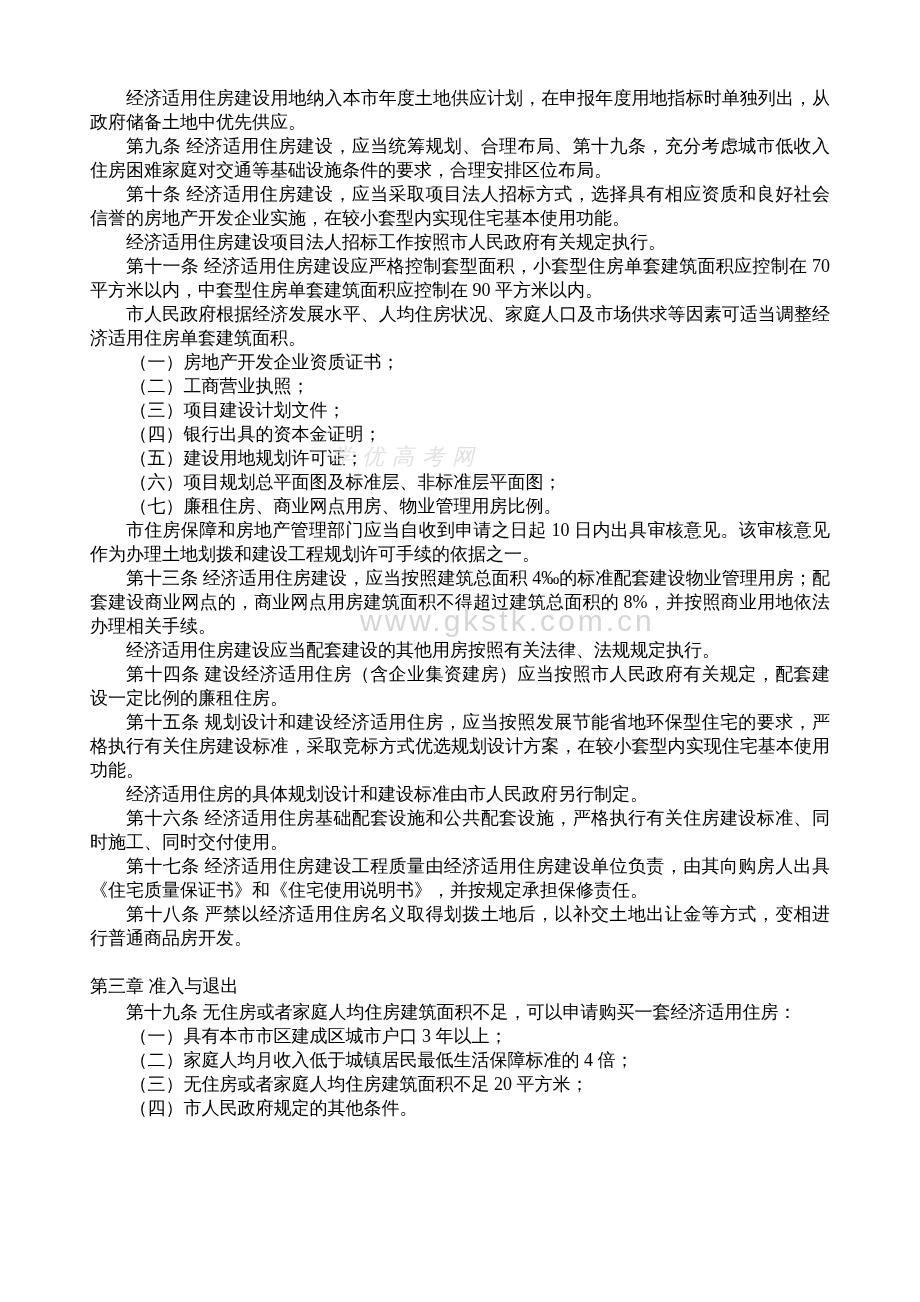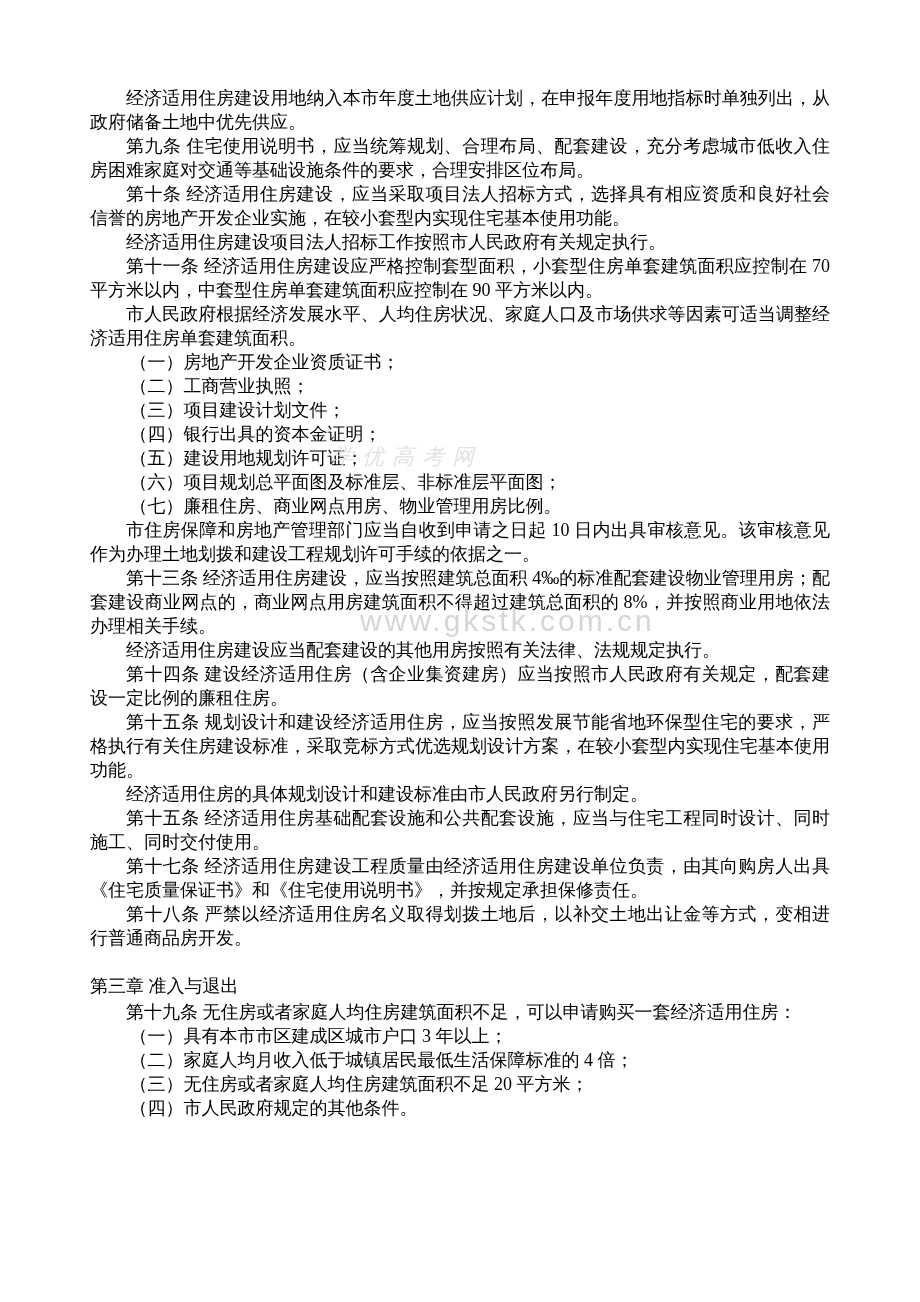--- a/index.html
+++ b/index.html
@@ -55,39 +55,39 @@
     letter-spacing: 3px;
     color: #d6d6d6;
   }
 </style>
 </head>
 <body>
 
 <main class="page">
   <div class="doc-body" id="paragraphs">
       <p class="body">经济适用住房建设用地纳入本市年度土地供应计划，在申报年度用地指标时单独列出，从政府储备土地中优先供应。</p>
-      <p class="body">第九条 住宅使用说明书，应当统筹规划、合理布局、配套建设，充分考虑城市低收入住房困难家庭对交通等基础设施条件的要求，合理安排区位布局。</p>
+      <p class="body">第九条 经济适用住房建设，应当统筹规划、合理布局、第十九条，充分考虑城市低收入住房困难家庭对交通等基础设施条件的要求，合理安排区位布局。</p>
       <p class="body">第十条 经济适用住房建设，应当采取项目法人招标方式，选择具有相应资质和良好社会信誉的房地产开发企业实施，在较小套型内实现住宅基本使用功能。</p>
       <p class="body">经济适用住房建设项目法人招标工作按照市人民政府有关规定执行。</p>
       <p class="body">第十一条 经济适用住房建设应严格控制套型面积，小套型住房单套建筑面积应控制在 70 平方米以内，中套型住房单套建筑面积应控制在 90 平方米以内。</p>
       <p class="body">市人民政府根据经济发展水平、人均住房状况、家庭人口及市场供求等因素可适当调整经济适用住房单套建筑面积。</p>
       <p class="list">（一）房地产开发企业资质证书；</p>
       <p class="list">（二）工商营业执照；</p>
       <p class="list">（三）项目建设计划文件；</p>
       <p class="list">（四）银行出具的资本金证明；</p>
       <p class="list">（五）建设用地规划许可证；</p>
       <p class="list">（六）项目规划总平面图及标准层、非标准层平面图；</p>
       <p class="list">（七）廉租住房、商业网点用房、物业管理用房比例。</p>
       <p class="body">市住房保障和房地产管理部门应当自收到申请之日起 10 日内出具审核意见。该审核意见作为办理土地划拨和建设工程规划许可手续的依据之一。</p>
       <p class="body">第十三条 经济适用住房建设，应当按照建筑总面积 4‰的标准配套建设物业管理用房；配套建设商业网点的，商业网点用房建筑面积不得超过建筑总面积的 8%，并按照商业用地依法办理相关手续。</p>
       <p class="body">经济适用住房建设应当配套建设的其他用房按照有关法律、法规规定执行。</p>
       <p class="body">第十四条 建设经济适用住房（含企业集资建房）应当按照市人民政府有关规定，配套建设一定比例的廉租住房。</p>
       <p class="body">第十五条 规划设计和建设经济适用住房，应当按照发展节能省地环保型住宅的要求，严格执行有关住房建设标准，采取竞标方式优选规划设计方案，在较小套型内实现住宅基本使用功能。</p>
       <p class="body">经济适用住房的具体规划设计和建设标准由市人民政府另行制定。</p>
-      <p class="body">第十五条 经济适用住房基础配套设施和公共配套设施，应当与住宅工程同时设计、同时施工、同时交付使用。</p>
+      <p class="body">第十六条 经济适用住房基础配套设施和公共配套设施，严格执行有关住房建设标准、同时施工、同时交付使用。</p>
       <p class="body">第十七条 经济适用住房建设工程质量由经济适用住房建设单位负责，由其向购房人出具《住宅质量保证书》和《住宅使用说明书》，并按规定承担保修责任。</p>
       <p class="body">第十八条 严禁以经济适用住房名义取得划拨土地后，以补交土地出让金等方式，变相进行普通商品房开发。</p>
       <p class="chapter">第三章 准入与退出</p>
       <p class="body">第十九条 无住房或者家庭人均住房建筑面积不足，可以申请购买一套经济适用住房：</p>
       <p class="list">（一）具有本市市区建成区城市户口 3 年以上；</p>
       <p class="list">（二）家庭人均月收入低于城镇居民最低生活保障标准的 4 倍；</p>
       <p class="list">（三）无住房或者家庭人均住房建筑面积不足 20 平方米；</p>
       <p class="list">（四）市人民政府规定的其他条件。</p>
     </div>
 </main>

